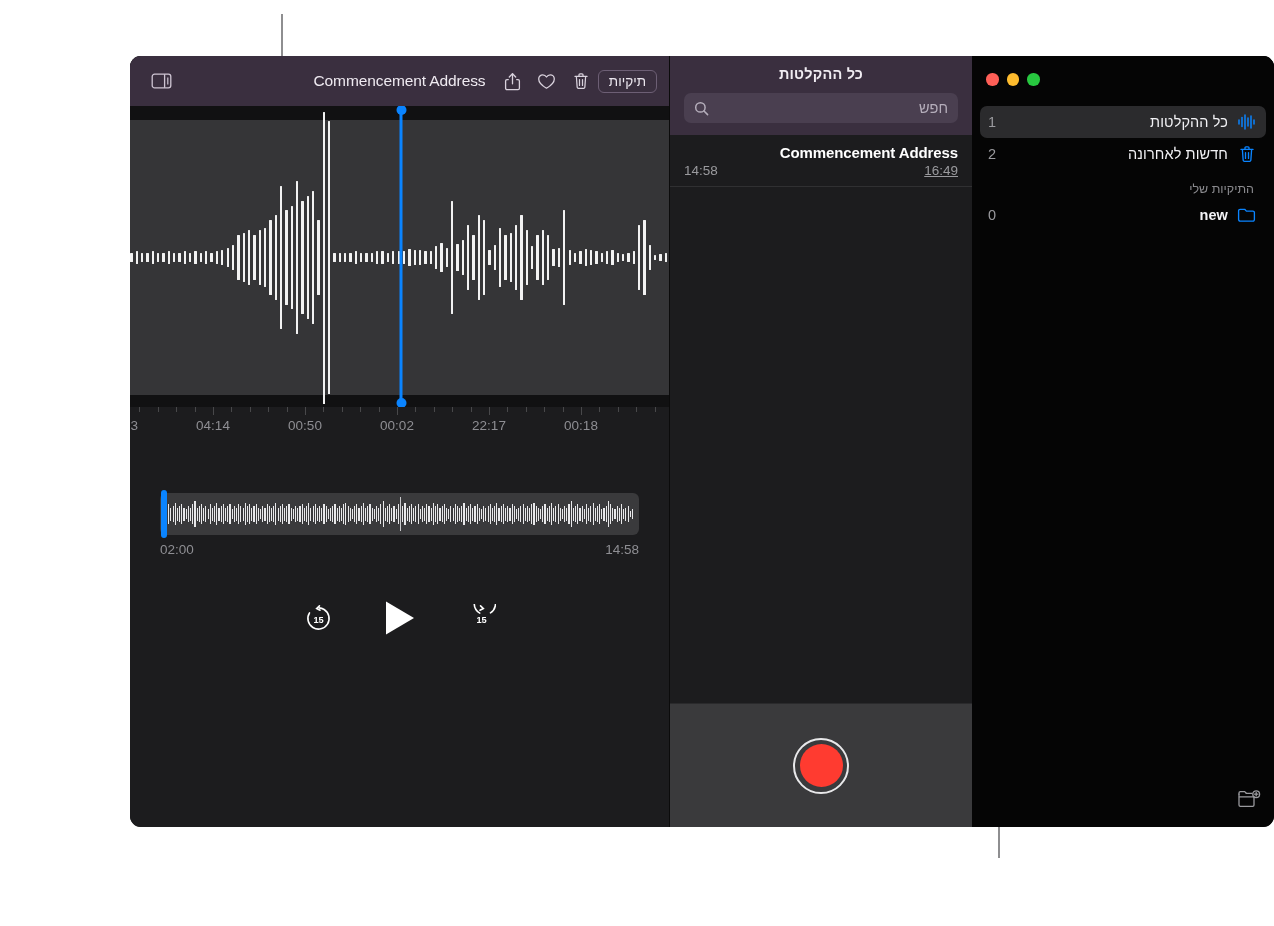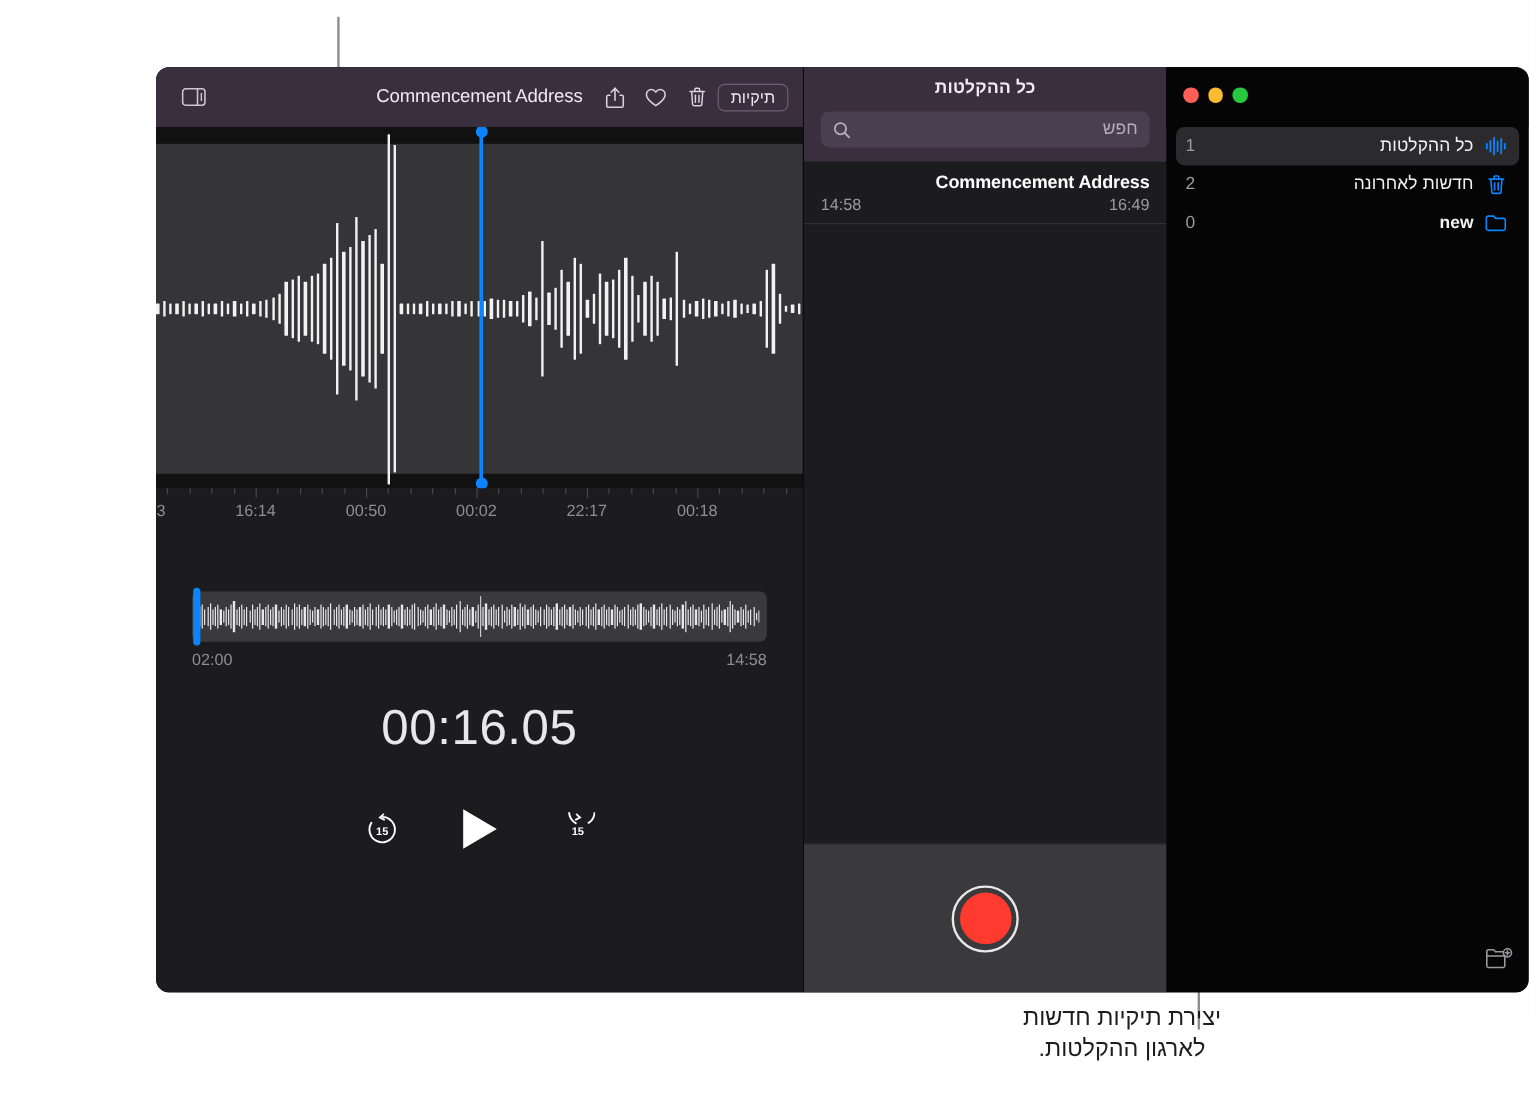--- a/index.html
+++ b/index.html
@@ -224,21 +224,21 @@
     letter-spacing: -0.1px;
   }
   .rec-meta {
     display: flex;
     flex-direction: row;
     justify-content: space-between;
     font-size: 13.5px;
     color: #9a9a9e;
     direction: ltr;
   }
-  .rec-meta .rec-date { order: 2; }
+  .rec-meta .rec-date { order: 2; text-decoration: underline; }
   .rec-meta .rec-dur  { order: 1; }
 
   #record-bar {
     height: 124px;
     flex: 0 0 124px;
     background: #3a3a3c;
     display: flex;
     align-items: center;
     justify-content: center;
     border-top: 1px solid #2a2a2c;
@@ -460,22 +460,20 @@
   }
 </style>
 </head>
 <body>
 
 <div id="page">
 
   <div class="leader" id="leader-top"></div>
 
   <div class="leader" id="leader-bottom"></div>
-  <div class="callout-text" id="callout-bottom-text">יצירת תיקיות חדשות
-לארגון ההקלטות.</div>
 
   <div id="window">
 
     <div id="sidebar">
 
       <div id="sidebar-titlebar">
         <div id="traffic-lights">
           <span class="tl tl-green"></span>
           <span class="tl tl-yellow"></span>
           <span class="tl tl-red"></span>
@@ -509,20 +507,21 @@
                 <path d="M6 4.2V2.8a1 1 0 0 1 1-1h2a1 1 0 0 1 1 1v1.4"></path>
                 <path d="M3.4 4.8l.75 10.3a1.3 1.3 0 0 0 1.3 1.2h5.1a1.3 1.3 0 0 0 1.3-1.2l.75-10.3"></path>
                 <path d="M6.5 7.6v5.8M9.5 7.6v5.8"></path>
               </g>
             </svg>
           </span>
           <span class="side-label">חדשות לאחרונה</span>
           <span class="side-count">2</span>
         </div>
 
+        <div class="side-section-header">התיקיות שלי</div>
 
         <div class="side-row">
           <span class="side-icon">
             <svg width="19" height="16" viewBox="0 0 19 16">
               <path d="M1.6 4.2V12.6a1.5 1.5 0 0 0 1.5 1.5h12.8a1.5 1.5 0 0 0 1.5-1.5V5.6a1.5 1.5 0 0 0-1.5-1.5H9.4L7.7 2.3H3.1a1.5 1.5 0 0 0-1.5 1.5z" fill="none" stroke="#0a84ff" stroke-width="1.35" stroke-linejoin="round"></path>
             </svg>
           </span>
           <span class="side-label" style="direction:ltr;text-align:right;font-weight:bold;">new</span>
           <span class="side-count">0</span>
         </div>
@@ -734,21 +733,21 @@
         </div>
       </div>
 
       <div id="ruler">
           <div class="tick-label" style="right: 548px;">00:13</div>
           <div class="tick minor" style="left: 9.4px;"></div>
           <div class="tick minor" style="left: 27.8px;"></div>
           <div class="tick minor" style="left: 46.2px;"></div>
           <div class="tick minor" style="left: 64.6px;"></div>
           <div class="tick major" style="left: 83px;"></div>
-          <div class="tick-label" style="right: 456px;">16:14</div>
+          <div class="tick-label" style="right: 456px;">04:14</div>
           <div class="tick minor" style="left: 101.4px;"></div>
           <div class="tick minor" style="left: 119.8px;"></div>
           <div class="tick minor" style="left: 138.2px;"></div>
           <div class="tick minor" style="left: 156.6px;"></div>
           <div class="tick major" style="left: 175px;"></div>
           <div class="tick-label" style="right: 364px;">00:50</div>
           <div class="tick minor" style="left: 193.4px;"></div>
           <div class="tick minor" style="left: 211.8px;"></div>
           <div class="tick minor" style="left: 230.2px;"></div>
           <div class="tick minor" style="left: 248.6px;"></div>
@@ -992,21 +991,20 @@
             </div>
           <div id="ov-mark"></div>
           <div id="ov-playhead"></div>
         </div>
         <div id="overview-labels">
           <span>02:00</span>
           <span>14:58</span>
         </div>
       </div>
 
-      <div id="time-display">00:16.05</div>
 
       <div id="transport">
         <span class="transport-btn">
           <svg width="29" height="29" viewBox="0 0 29 29">
             <g fill="none" stroke="#ffffff" stroke-width="1.6" stroke-linecap="round">
               <path d="M14.5 3.9a10.6 10.6 0 1 0 10.6 10.6A10.6 10.6 0 0 0 14.5 3.9" stroke-dasharray="55 12" transform="rotate(-58 14.5 14.5)"></path>
               <path d="M17.2 2.1l-3.1 2.2 3.1 2.2" transform="rotate(-8 14.5 14.5)"></path>
             </g>
             <text x="14.5" y="18.7" font-family="Liberation Sans, sans-serif" font-size="9.2" font-weight="bold" fill="#ffffff" text-anchor="middle">15</text>
           </svg>

